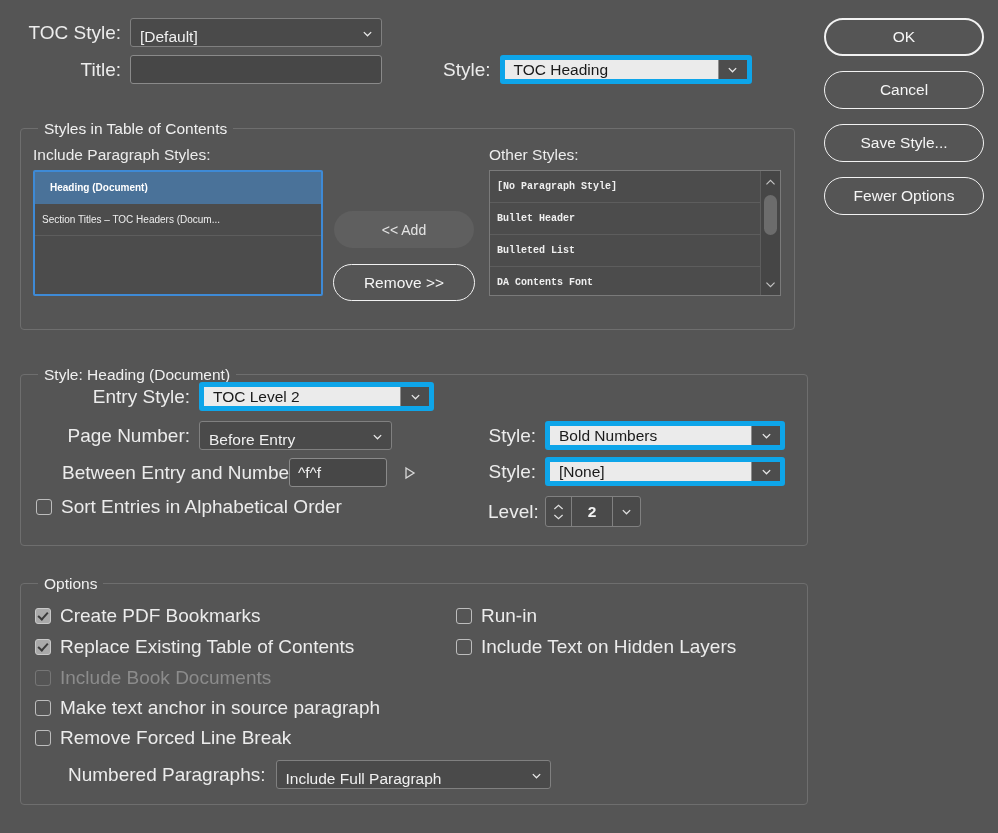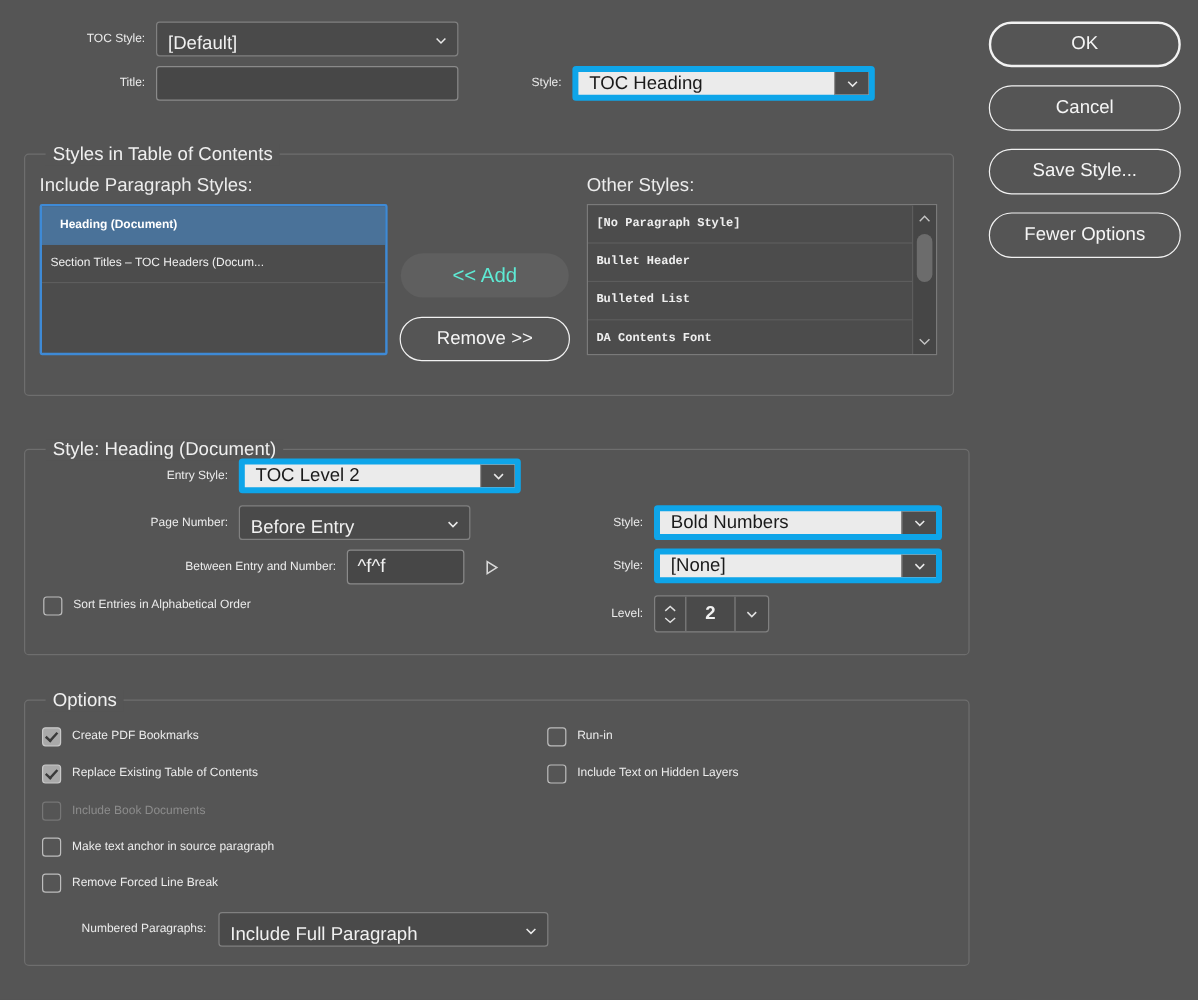--- a/index.html
+++ b/index.html
@@ -18,21 +18,21 @@
     -webkit-font-smoothing: antialiased;
   }
 
   .dialog {
     position: absolute;
     inset: 0;
   }
 
   
   .lbl {
-    font-size: 10px;
+    font-size: 19px;
     color: #ececec;
     white-space: nowrap;
     line-height: 1;
   }
 
   
   .row-toc-style {
     position: absolute;
     left: 0; top: 18px;
     width: 382px;
@@ -245,22 +245,22 @@
   }
 
   
   #btn-add {
     position: absolute;
     left: 334px; top: 211px;
     width: 140px; height: 37px;
     border-radius: 19px;
     border: none;
     background: #5f5f5f;
-    color: #5eead4;
-    font-size: 17px;
+    color: #e5e5e5;
+    font-size: 14px;
     font-family: "Liberation Sans", sans-serif;
     display: flex;
     align-items: center;
     justify-content: center;
   }
   #btn-remove {
     position: absolute;
     left: 333px; top: 264px;
     width: 142px; height: 37px;
     border-radius: 19px;

